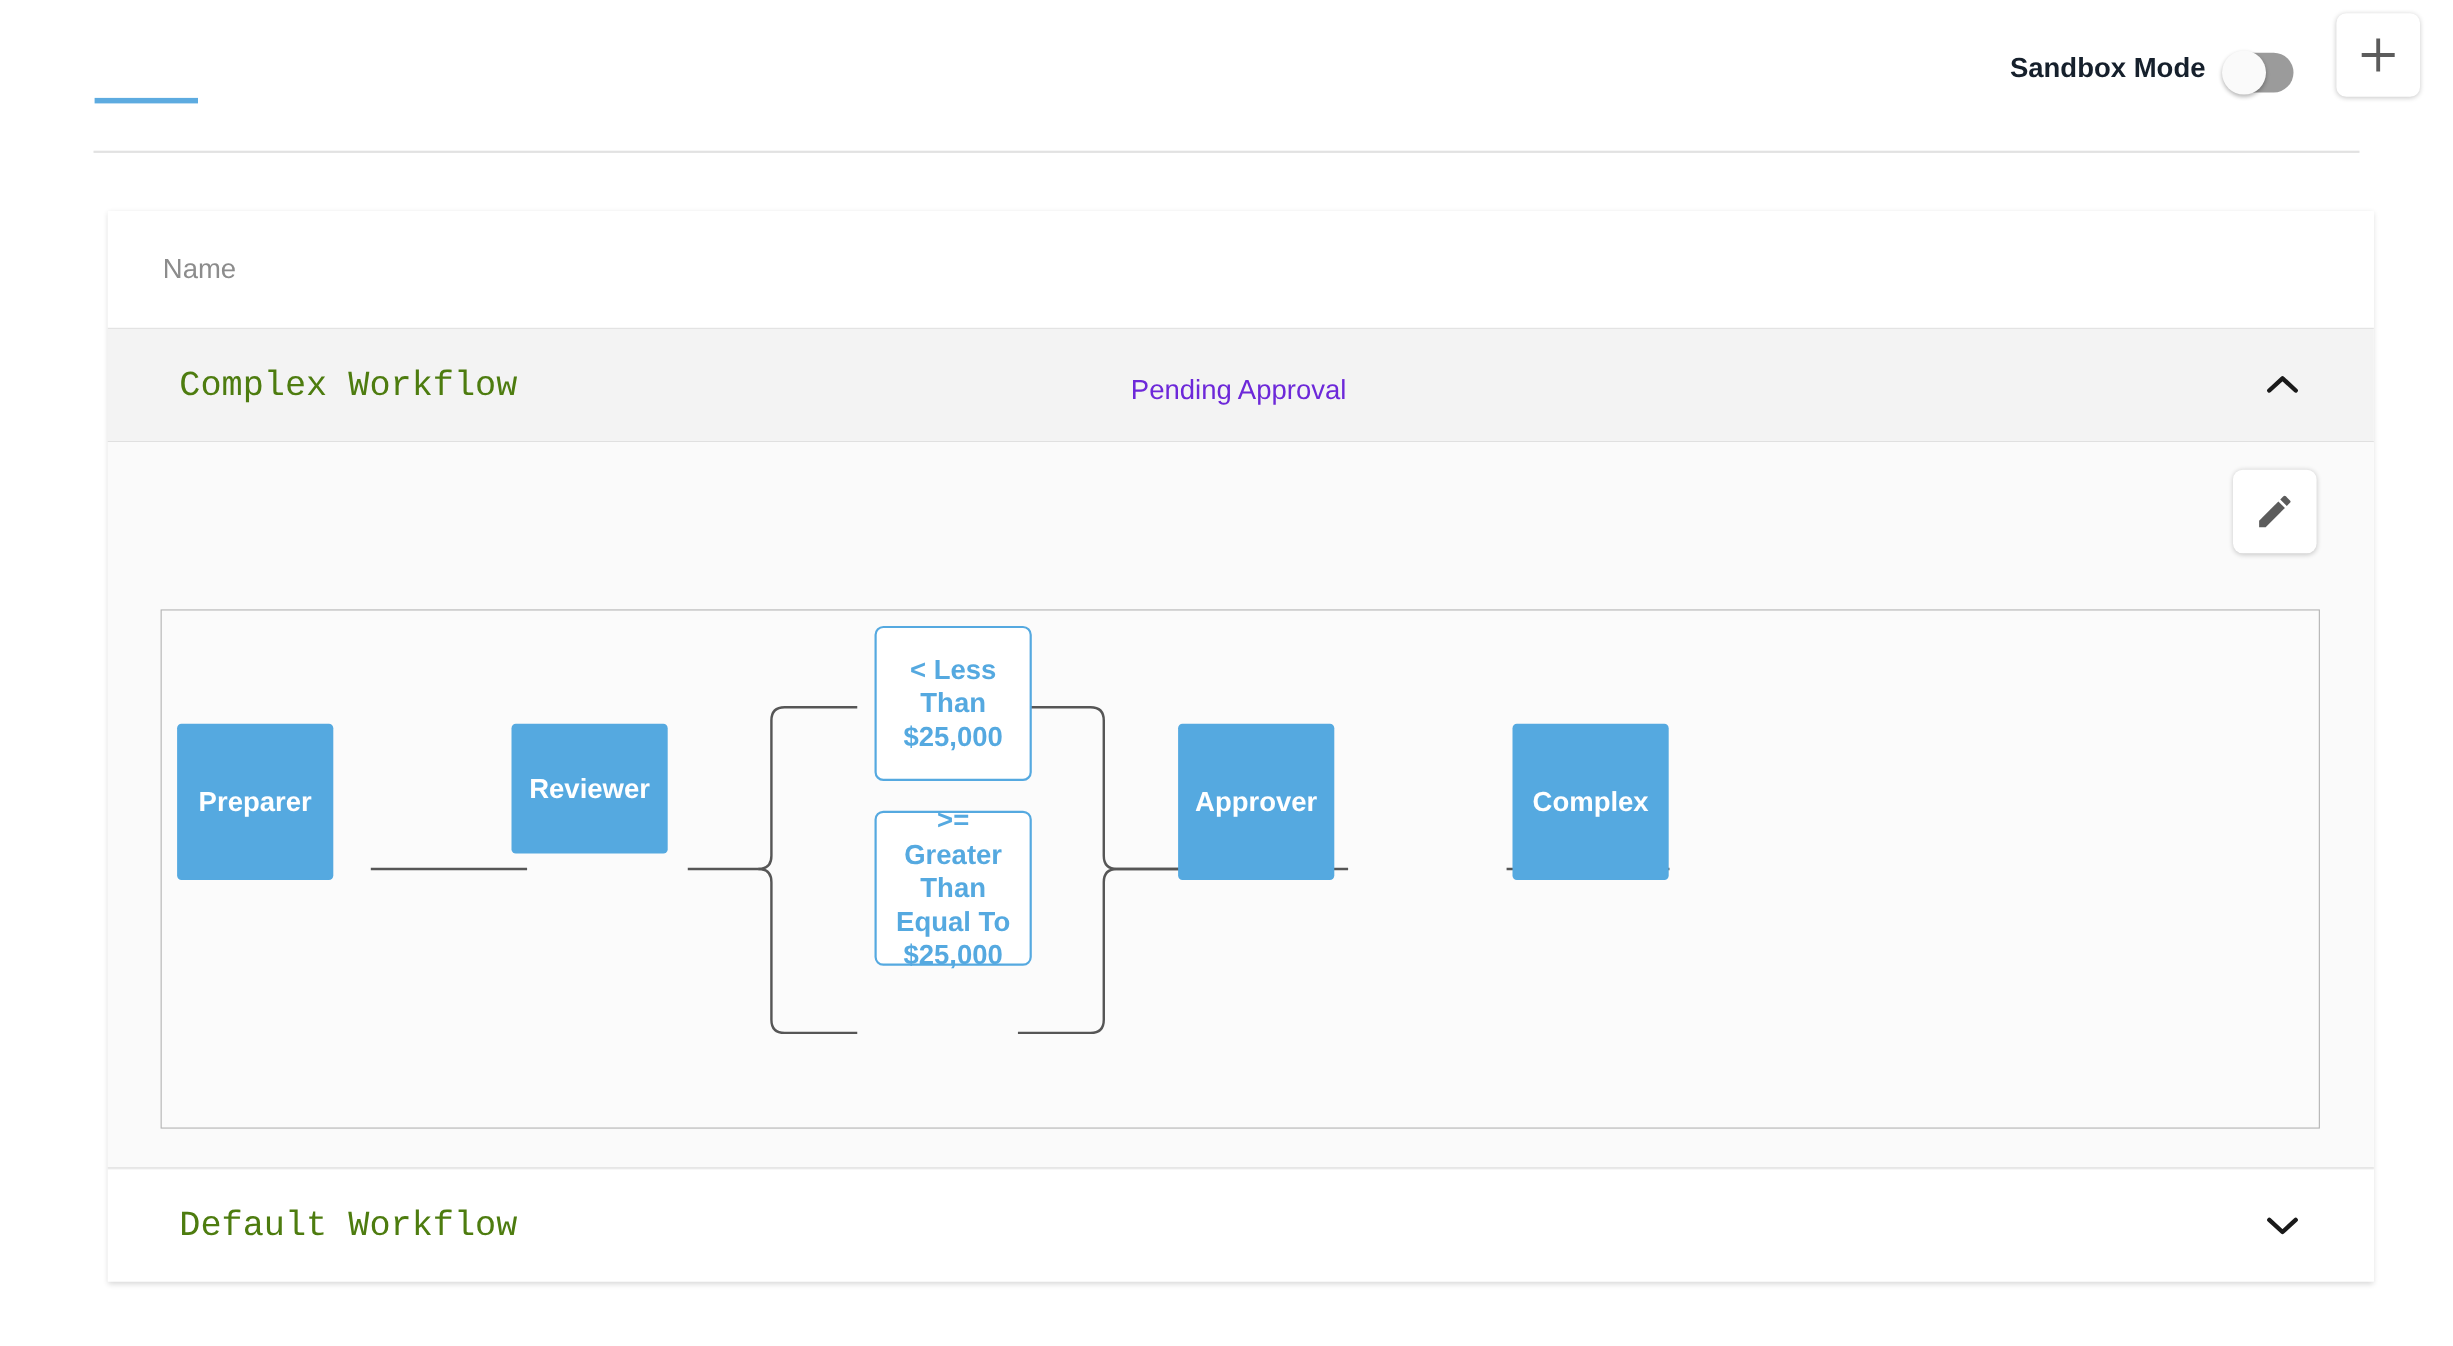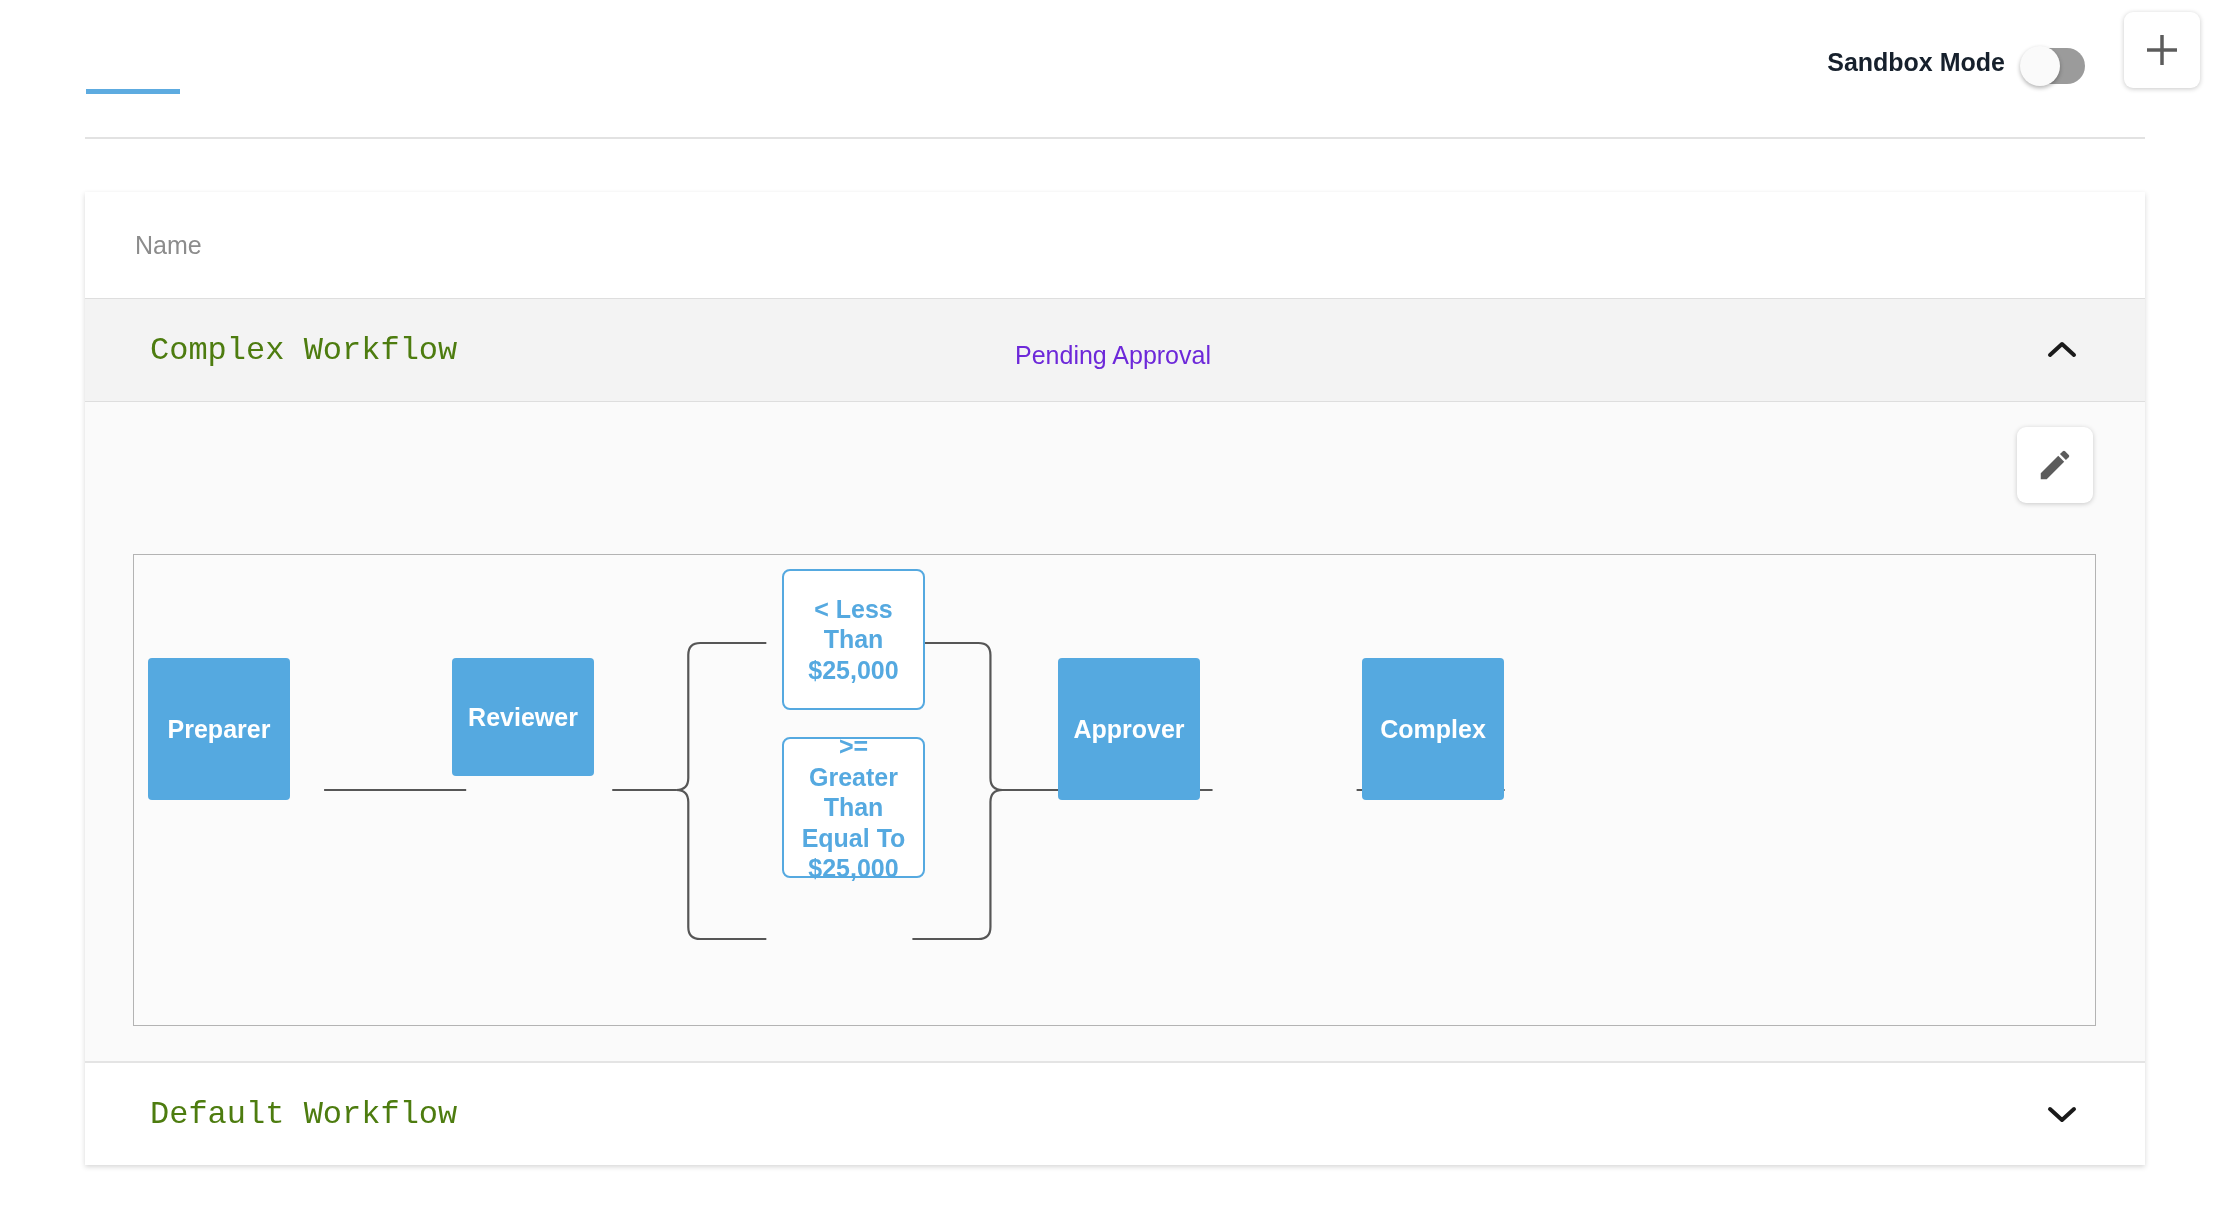--- a/index.html
+++ b/index.html
@@ -76,21 +76,21 @@
     display: flex;
     align-items: center;
     justify-content: center;
     cursor: pointer;
   }
   .add-button svg { display: block; }
 
   
   .panel {
     position: absolute;
-    left: 85px; top: 192px;
+    left: 98px; top: 192px;
     width: 2060px;
     background: #ffffff;
     box-shadow: 0 2px 5px rgba(0,0,0,0.16);
   }
   .col-head {
     height: 107px;
     display: flex;
     align-items: center;
     padding-left: 50px;
     background: #ffffff;

